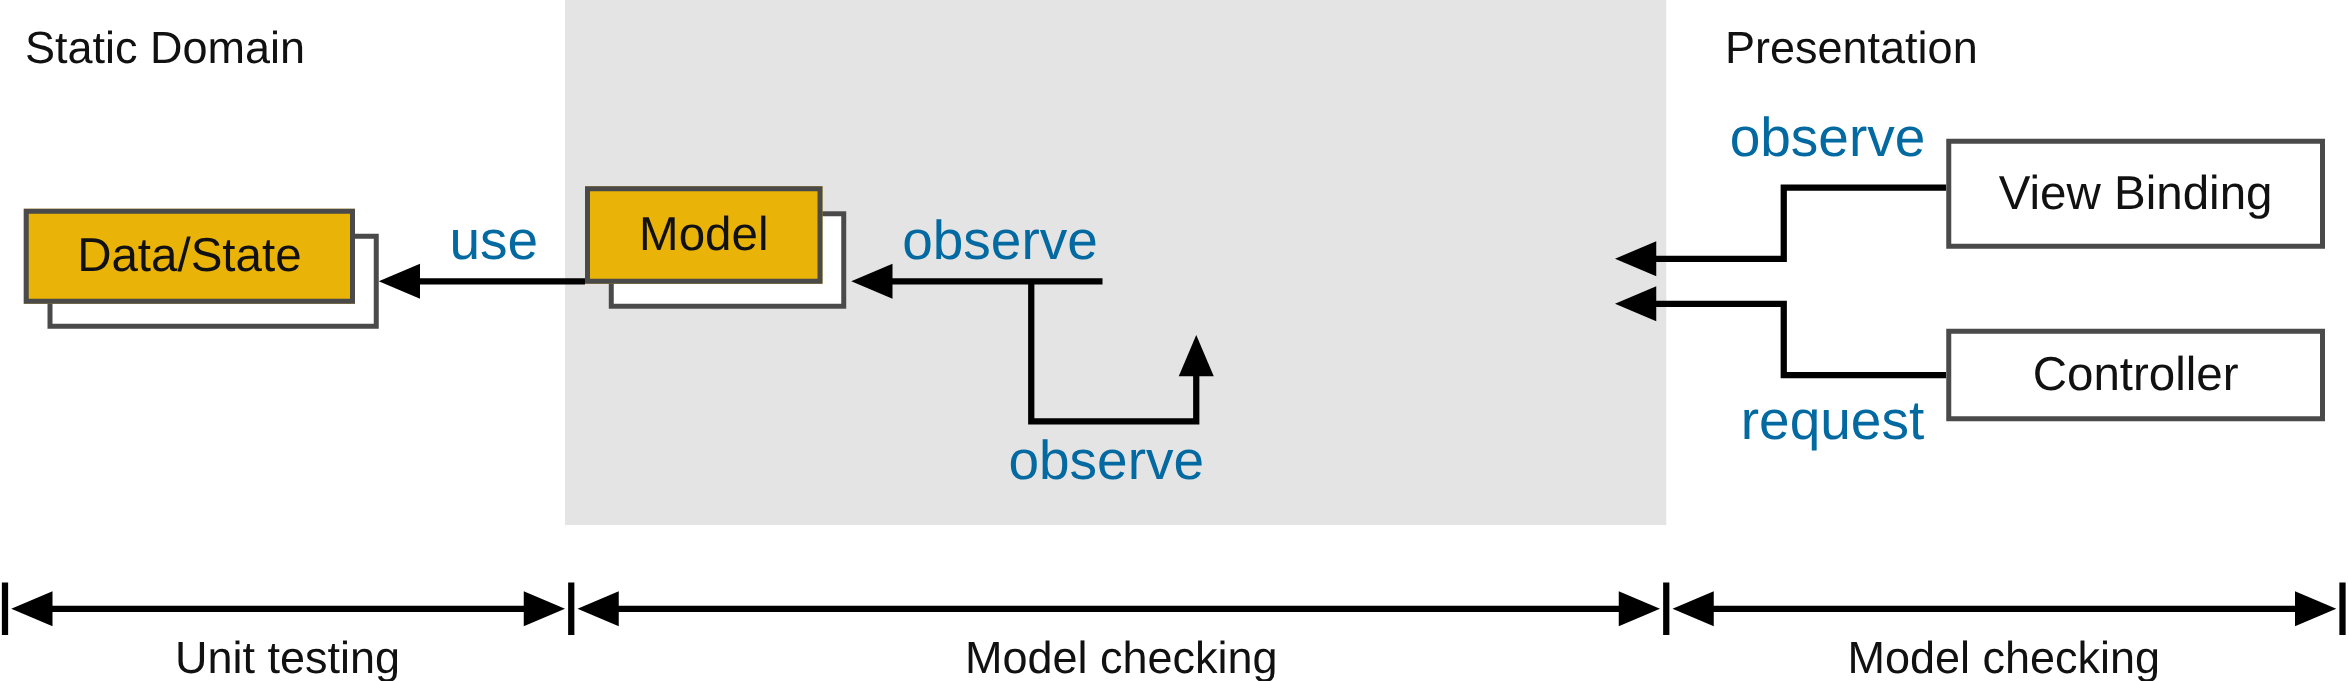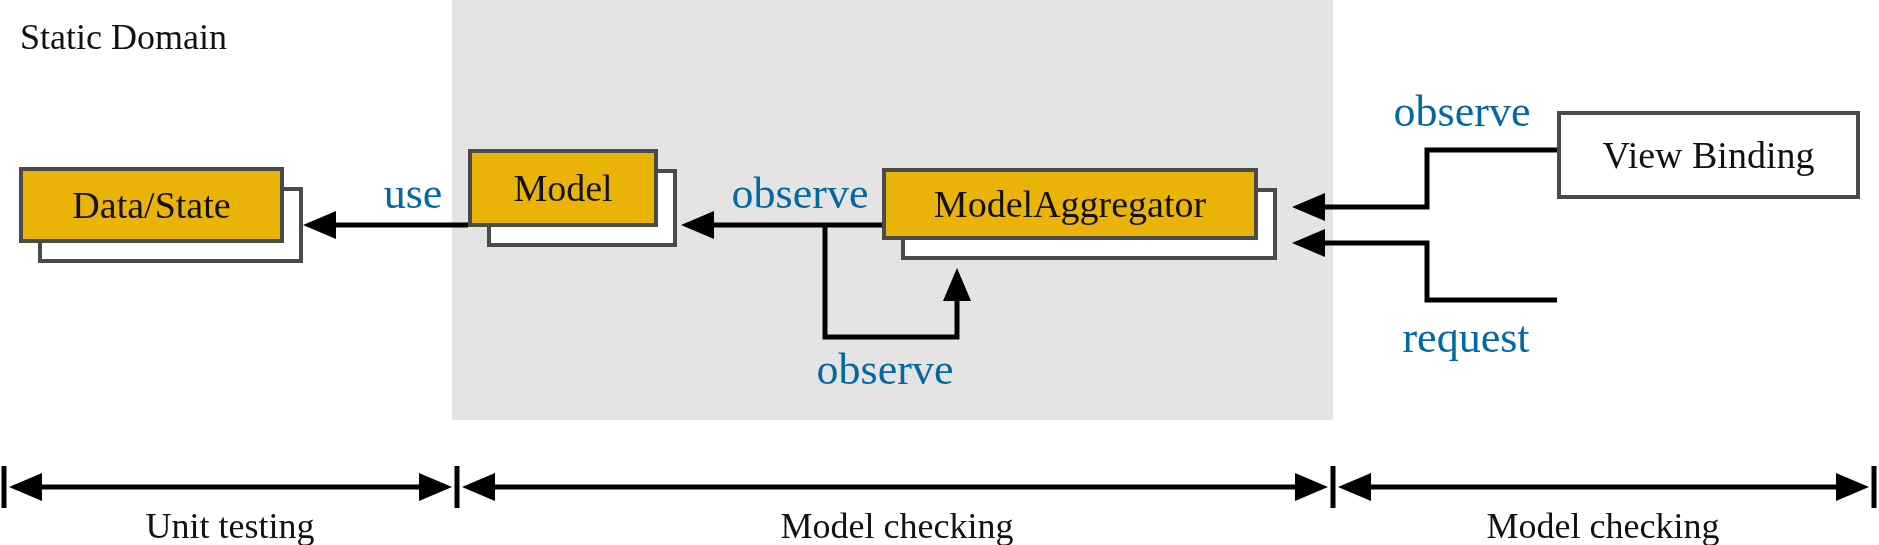--- a/index.html
+++ b/index.html
@@ -1,20 +1,20 @@
 <!DOCTYPE html>
 <html><head>
 <meta charset="utf-8">
 <style>
   html,body{margin:0;padding:0;background:#fff;}
   #stage{
     position:relative;
     width:1879px;height:545px;
     background:#ffffff;
-    font-family:Liberation Serif, serif;
+    font-family:Liberation Sans, sans-serif;
     color:#111111;
     overflow:hidden;
   }
   .gray-region{
     position:absolute;
     left:452px;top:0;width:881px;height:420px;
     background:#e4e4e4;
   }
   .domain-title{
     position:absolute;
@@ -56,21 +56,21 @@
   .b-view-binding{left:1557px;top:111px;width:303px;height:88px;}
   .b-controller{left:1557px;top:263px;width:303px;height:74px;}
 
   .edge-label{
     position:absolute;
     font-size:44px;
     white-space:nowrap;
     transform:translateX(-50%);
     color:#0369a1;
   }
-  .l-use{left:413px;top:168px;}
+  .l-use{left:395px;top:168px;}
   .l-observe-model{left:800px;top:168px;}
   .l-observe-self{left:885px;top:344px;}
   .l-observe-view{left:1462px;top:86px;}
   .l-request{left:1466px;top:312px;}
 
   .ruler-label{
     position:absolute;
     font-size:36px;
     white-space:nowrap;
     transform:translateX(-50%);
@@ -90,20 +90,21 @@
   svg .hd{fill:#000;stroke:none;}
 </style>
 </head>
 <body>
 
 <div id="stage">
 
   <div class="gray-region"></div>
 
   <div class="domain-title t-static">Static Domain</div>
+  <div class="domain-title t-presentation">Presentation</div>
 
   <svg class="overlay" viewBox="0 0 1879 545">
 
     <g>
       <path class="ln" d="M468,225 L332,225"></path>
       <polygon class="hd" points="303,225 336,211 336,239"></polygon>
     </g>
 
     <g>
       <path class="ln" d="M882,225 L710,225"></path>
@@ -160,27 +161,24 @@
   <div class="stackbox b-data-state">
     <div class="shadow"></div>
     <div class="front">Data/State</div>
   </div>
 
   <div class="stackbox b-model">
     <div class="shadow"></div>
     <div class="front">Model</div>
   </div>
 
-  <div class="stackbox b-model-aggregator">
-    <div class="shadow"></div>
-    <div class="front">ModelAggregator</div>
-  </div>
 
   <div class="plainbox b-view-binding">View Binding</div>
 
+  <div class="plainbox b-controller">Controller</div>
 
   <div class="edge-label l-use">use</div>
   <div class="edge-label l-observe-model">observe</div>
   <div class="edge-label l-observe-self">observe</div>
   <div class="edge-label l-observe-view">observe</div>
   <div class="edge-label l-request">request</div>
 
   <div class="ruler-label r-unit">Unit testing</div>
   <div class="ruler-label r-mc1">Model checking</div>
   <div class="ruler-label r-mc2">Model checking</div>

